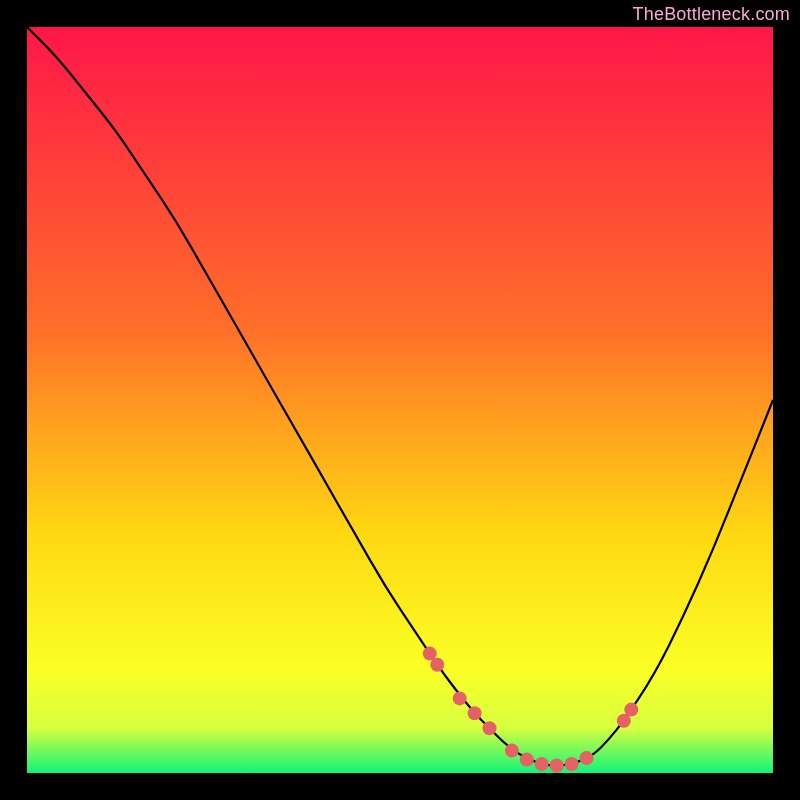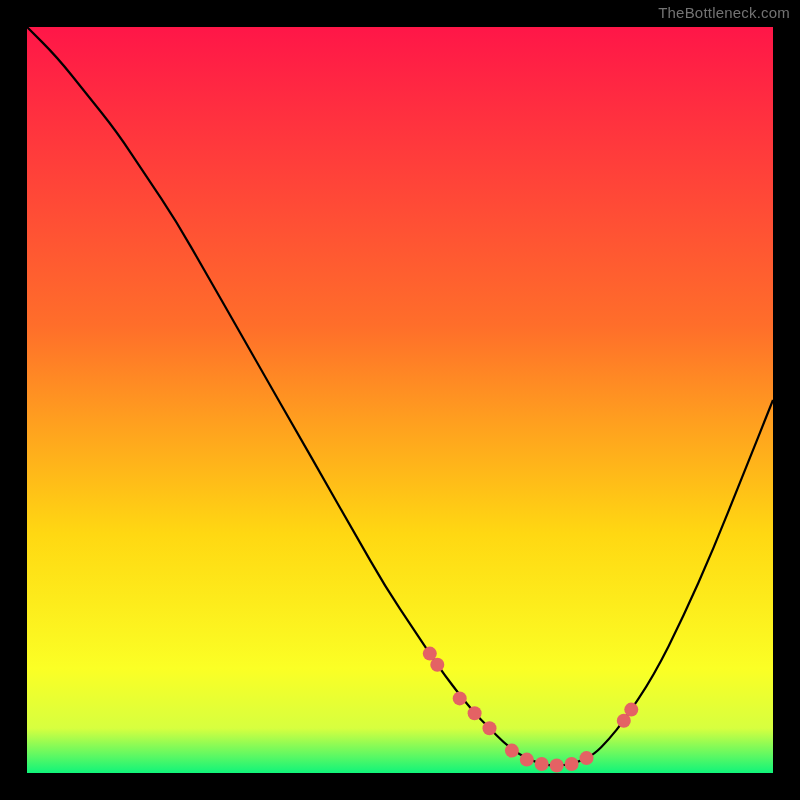--- a/index.html
+++ b/index.html
@@ -23,22 +23,22 @@
     position: absolute;
     left: 0;
     top: 0;
     width: 746px;
     height: 746px;
   }
   .watermark {
     position: absolute;
     top: 4px;
     right: 10px;
-    color: #737373;
-    font-size: 15px;
+    color: #f9a8d4;
+    font-size: 18px;
     font-weight: 500;
     letter-spacing: 0.2px;
     user-select: none;
   }
   svg {
     display: block;
   }
 </style>
 </head>
 <body>

